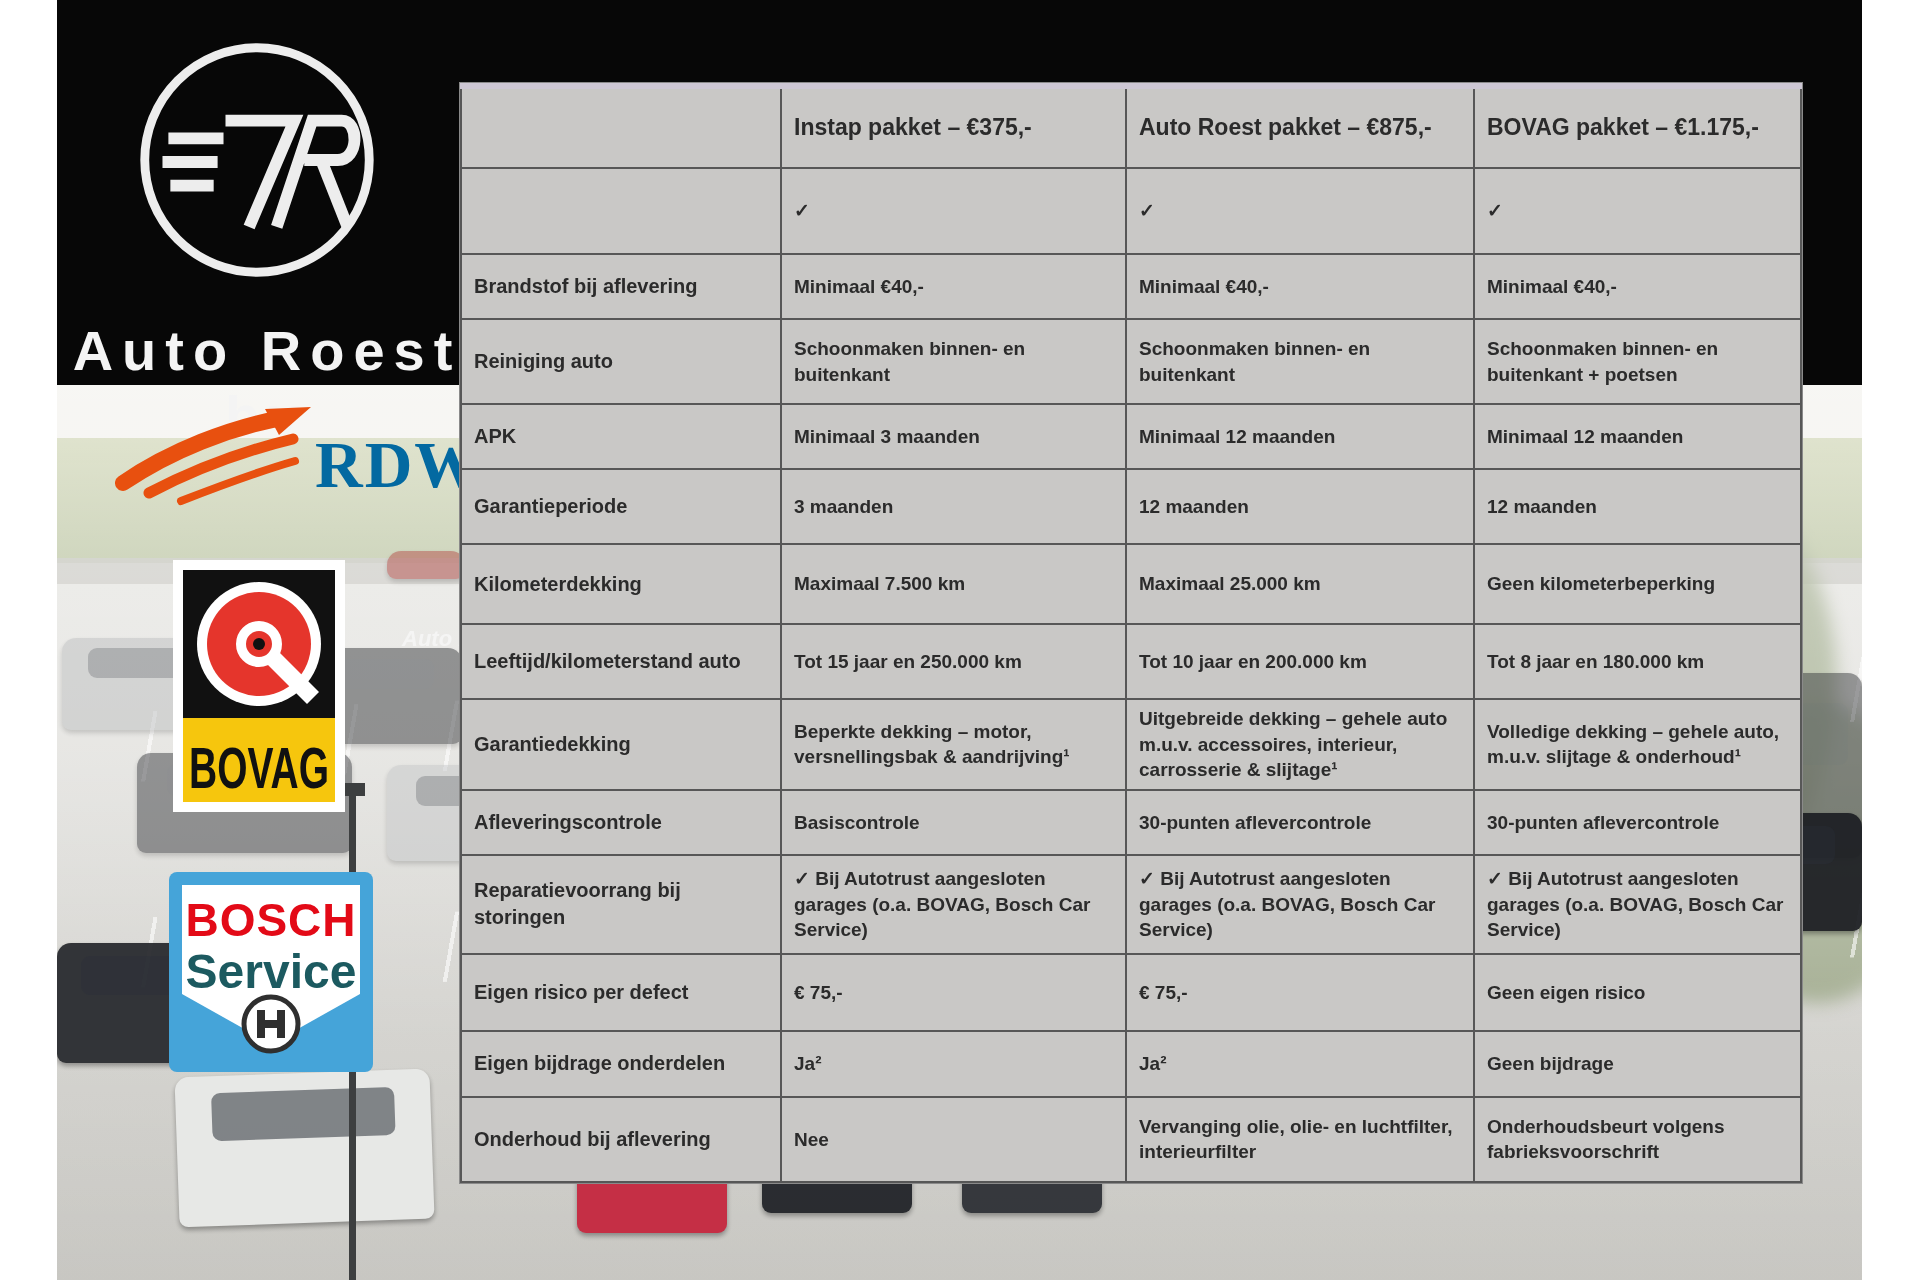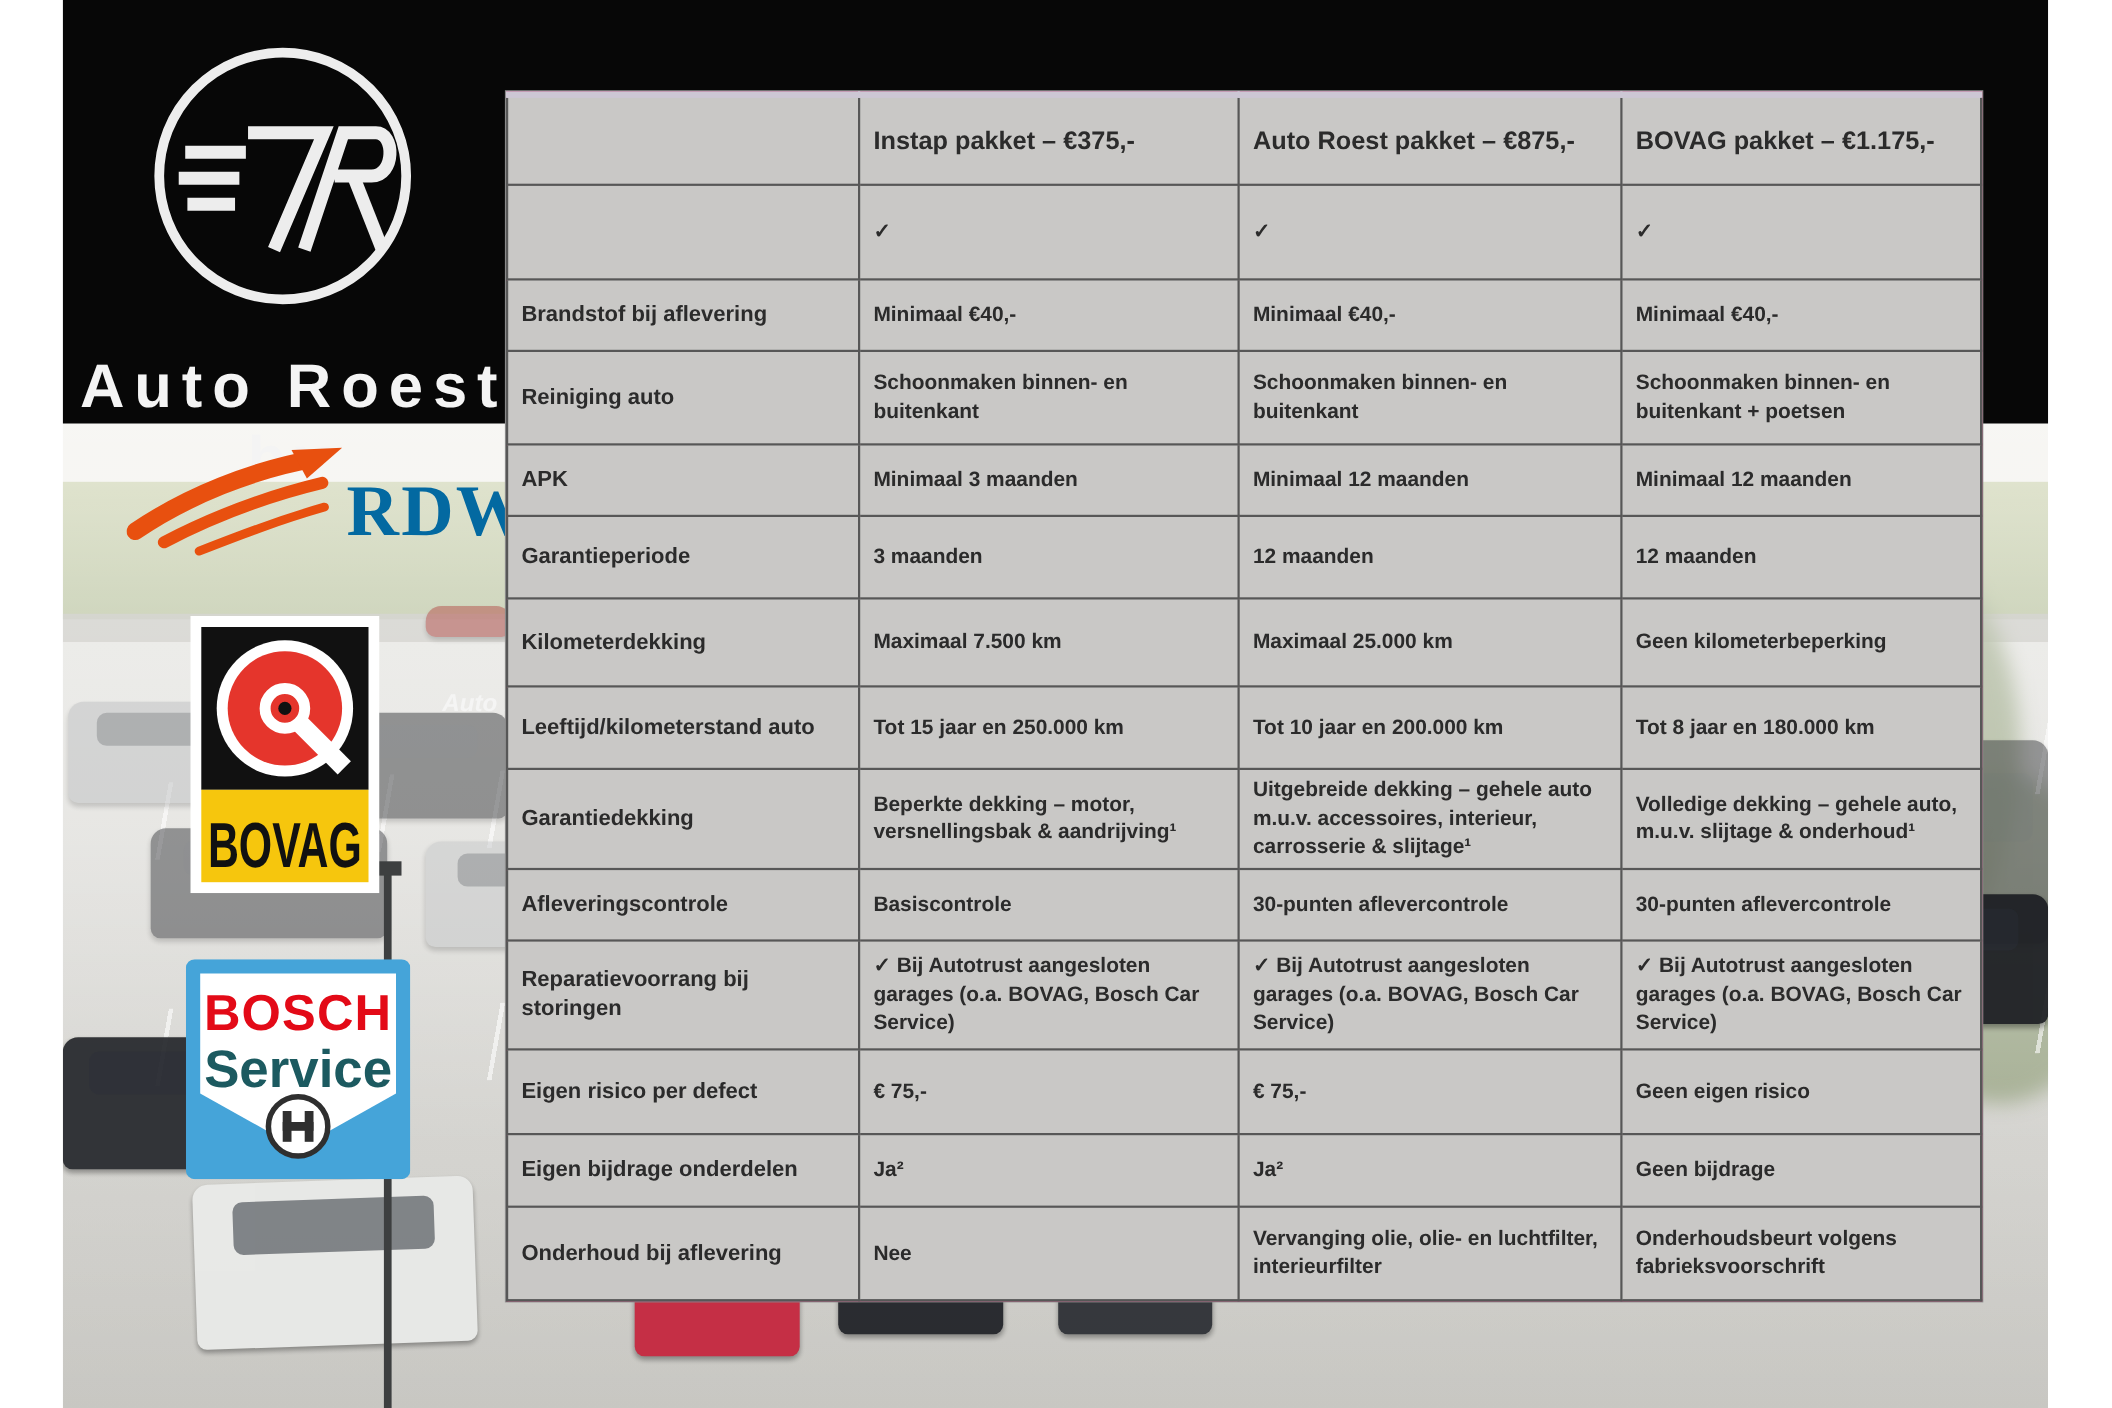--- a/index.html
+++ b/index.html
@@ -33,21 +33,21 @@
   .ar-logo{position:absolute;left:72px;top:32px;}
   .ar-name{position:absolute;left:10px;top:318px;width:400px;text-align:center;color:#f4f4f4;font-size:56px;font-weight:bold;letter-spacing:9px;}
 
   
   .rdw{position:absolute;left:58px;top:405px;width:360px;height:115px;}
   .rdw-word{position:absolute;left:200px;top:22px;font-family:"Liberation Serif",serif;font-weight:bold;font-size:66px;color:#0369a1;letter-spacing:2px;}
   .bovag{position:absolute;left:116px;top:560px;}
   .bosch{position:absolute;left:112px;top:872px;}
 
   
-  .pkg-table{position:absolute;left:403px;top:83px;border-collapse:collapse;table-layout:fixed;width:1340px;background:#be185d;border-top:6px solid #cdc7d4;box-shadow:0 0 0 1px #8a8a8a;}
+  .pkg-table{position:absolute;left:403px;top:83px;border-collapse:collapse;table-layout:fixed;width:1340px;background:#c2410c;border-top:6px solid #cdc7d4;box-shadow:0 0 0 1px #8a8a8a;}
   .pkg-table td,.pkg-table th{border:2px solid #575757;background:#c9c8c6;color:#2b2b2b;vertical-align:middle;text-align:left;padding:6px 14px 6px 12px;font-weight:bold;line-height:1.35;}
   .pkg-table th{font-size:23px;}
   .pkg-table td{font-size:19px;}
   .pkg-table td.lbl{font-size:20px;}
 </style>
 </head>
 <body>
 
 <div id="canvas">
   <div class="stage">

